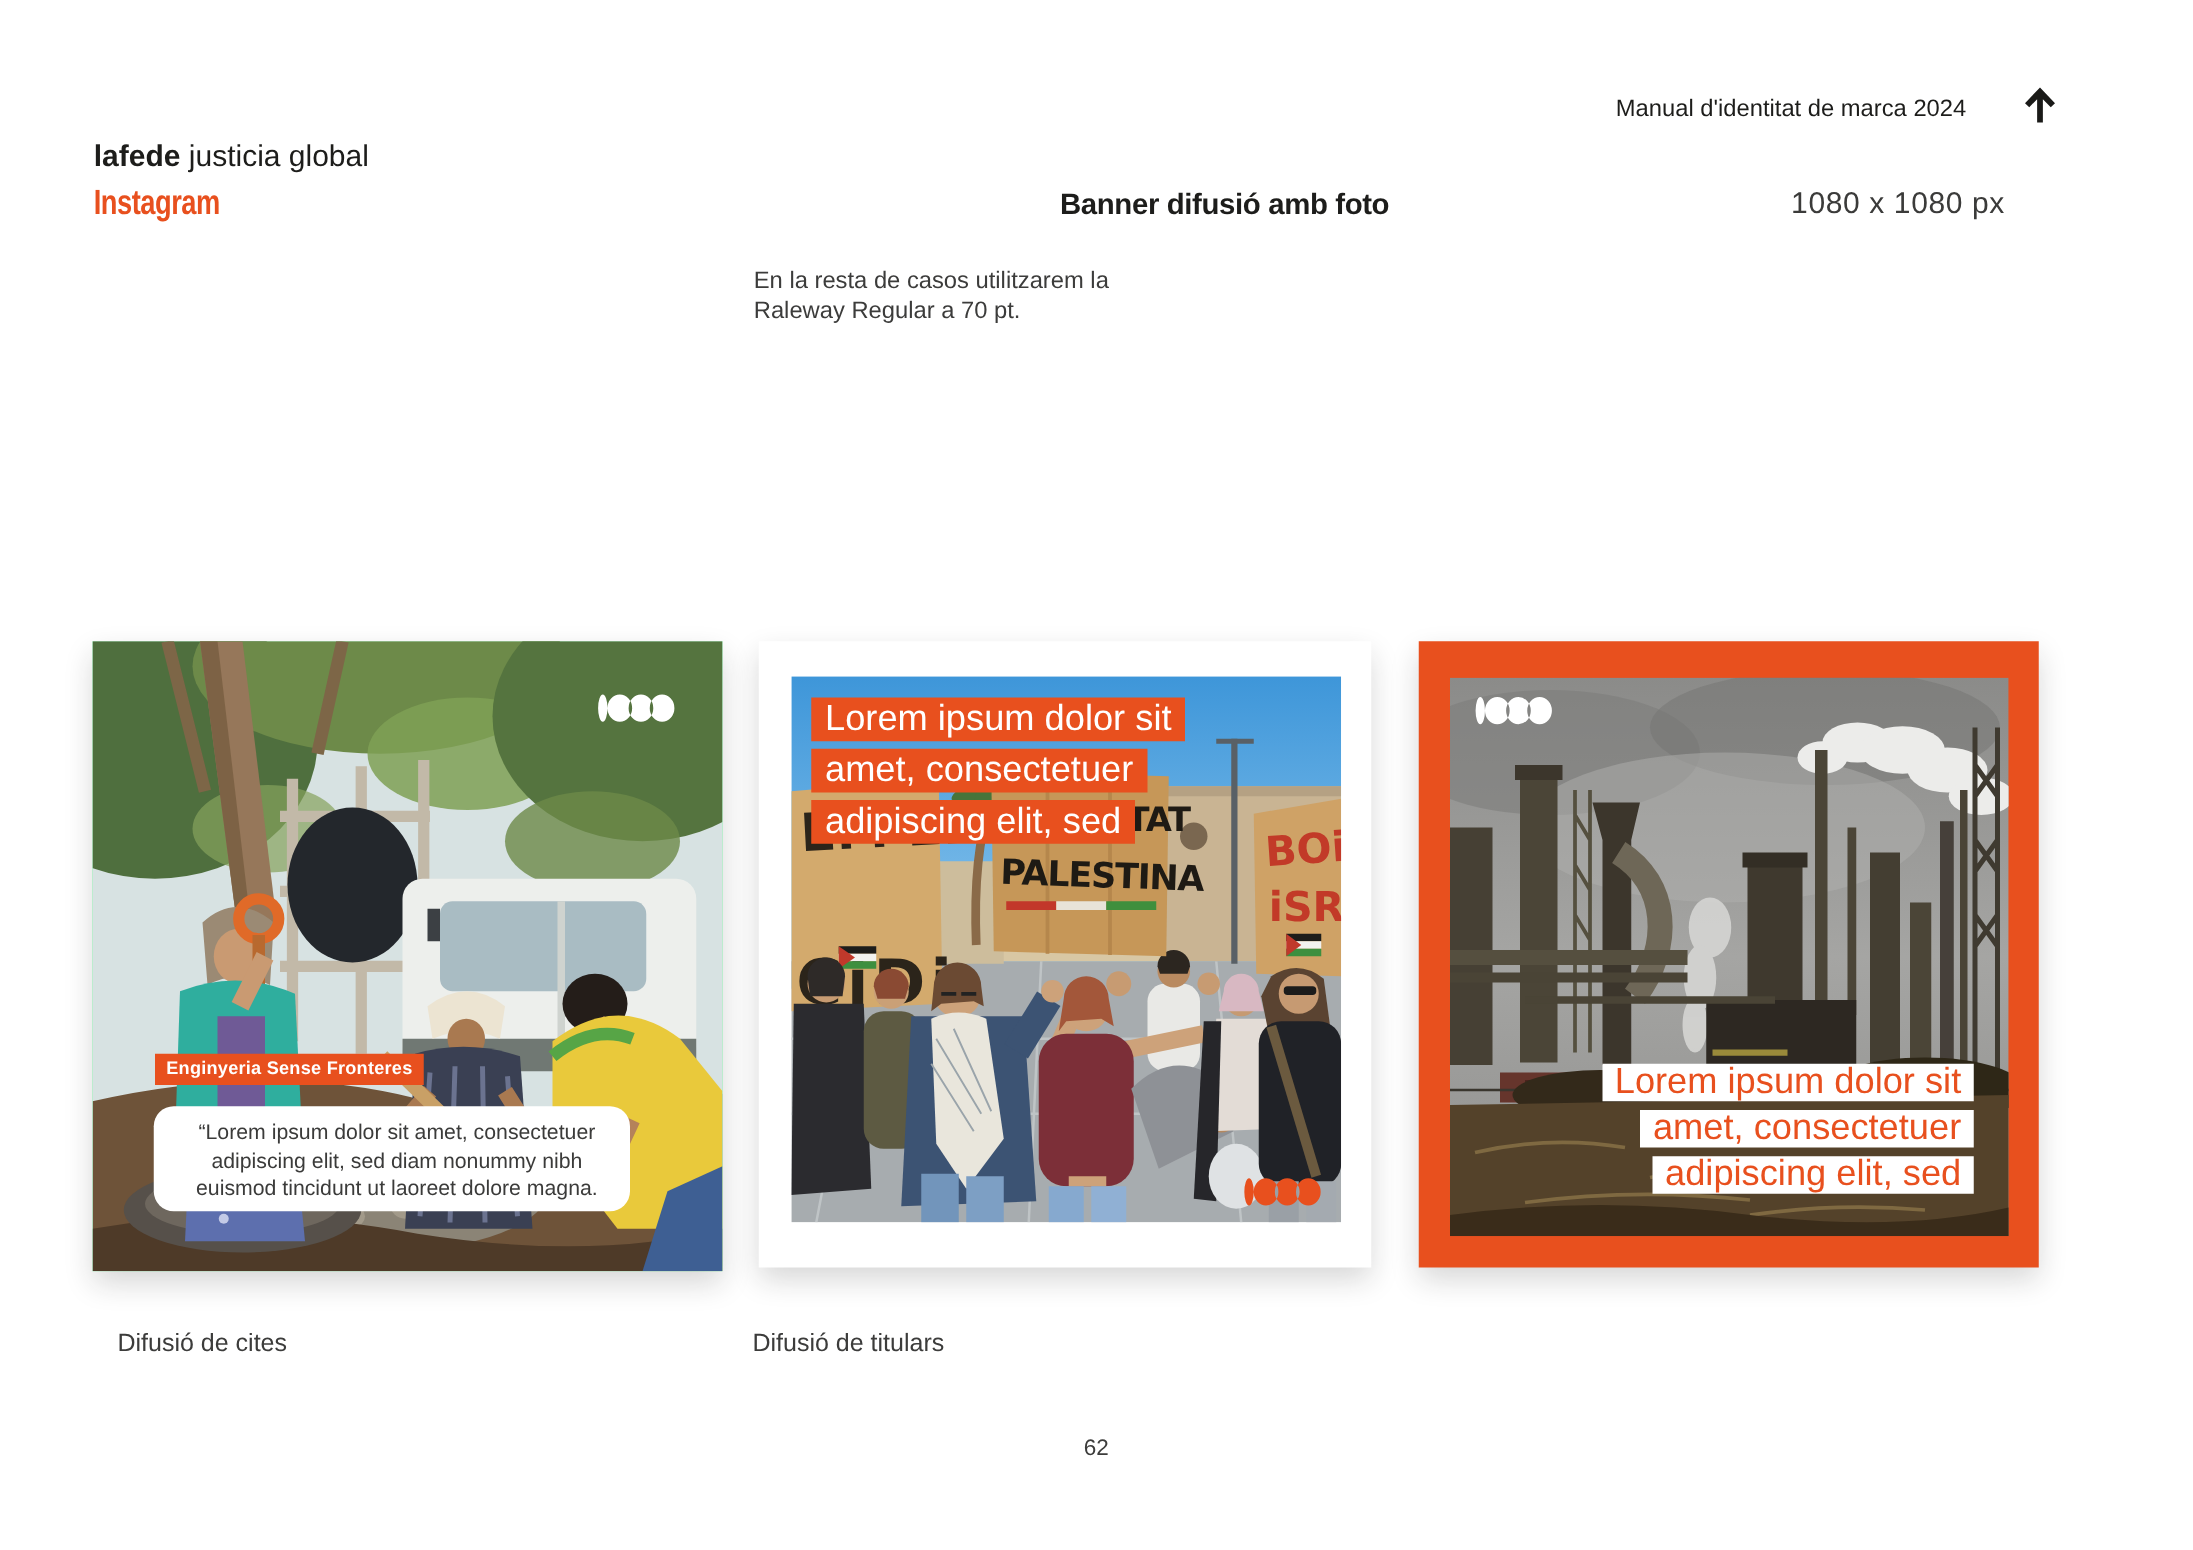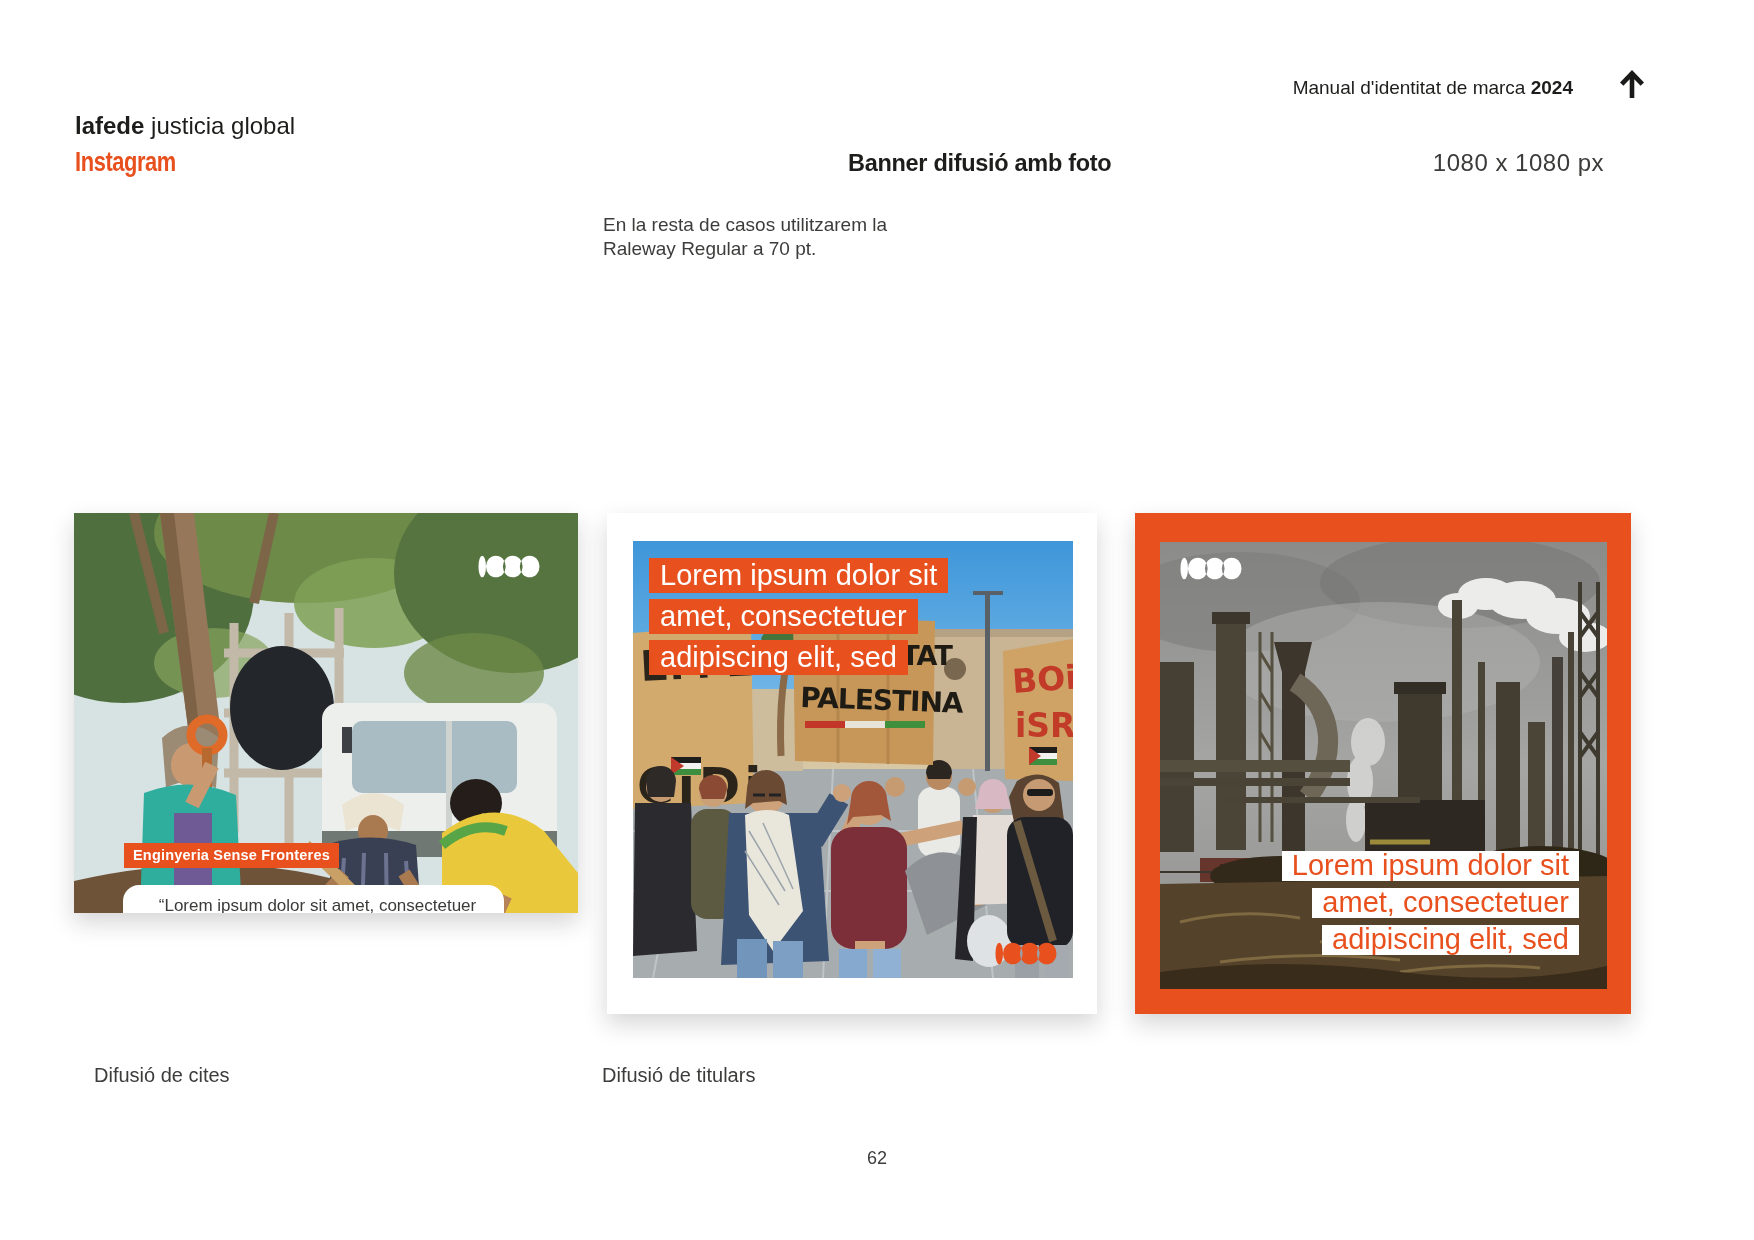--- a/index.html
+++ b/index.html
@@ -4,37 +4,37 @@
 <style>
   html,body{margin:0;padding:0;background:#ffffff;}
   .page{position:relative;width:1754px;height:1240px;background:#ffffff;overflow:hidden;
         font-family:"Liberation Sans","DejaVu Sans",sans-serif;color:#1d1d1b;}
   .abs{position:absolute;}
 
   
   .brand{left:75px;top:76px;font-size:24px;color:#1d1d1b;margin-top:36px;}
   .brand b{font-weight:700;}
   .manual{right:181px;top:77px;font-size:19px;color:#1d1d1b;white-space:nowrap;}
-  .manual b{font-weight:700;}
+  .manual b{font-weight:400;}
   .arrow-up{left:1616px;top:68px;width:32px;height:32px;cursor:pointer;}
 
   
   .section-title{left:75px;top:146px;font-size:28px;font-weight:700;color:#E8501E;white-space:nowrap;}
   .section-title .squeeze{display:inline-block;transform:scaleX(.78);transform-origin:left center;letter-spacing:-.5px;}
   .page-title{left:848px;top:150px;font-size:23.5px;font-weight:700;letter-spacing:-.3px;color:#1d1d1b;}
   .format{left:1432px;top:149px;width:172px;font-size:24px;font-weight:400;letter-spacing:.5px;color:#3b3b3a;text-align:right;}
 
   
   .intro{top:213px;font-size:19px;line-height:23.5px;color:#3c3c3b;white-space:pre-line;}
   .intro-left{left:75px;}
   .intro-right{left:603px;}
 
   
   .card{position:absolute;top:513px;box-shadow:0 10px 22px rgba(29,29,27,.18);}
-  #card-quote{left:74px;width:504px;height:400px;overflow:hidden;background:#86efac;}
+  #card-quote{left:74px;width:504px;height:504px;overflow:hidden;background:#86efac;}
   #card-headline{left:607px;width:490px;height:501px;background:#ffffff;}
   #card-framed{left:1135px;width:496px;height:501px;background:#E8501E;}
   .photo{position:absolute;overflow:hidden;}
   .photo svg{display:block;width:100%;height:100%;}
   #photo-protest{left:26px;top:28px;width:440px;height:437px;}
   #photo-industry{left:25px;top:29px;width:447px;height:447px;}
 
   .logo{position:absolute;width:62px;height:23px;}
   .logo svg{display:block;width:100%;height:100%;}
   #logo-quote{right:38px;top:42px;}

